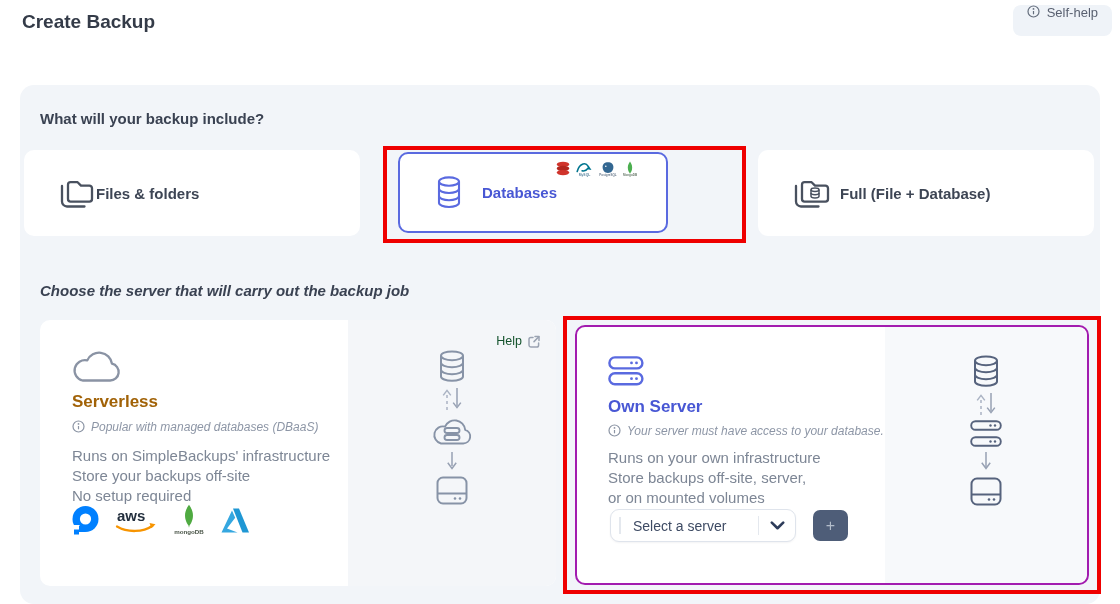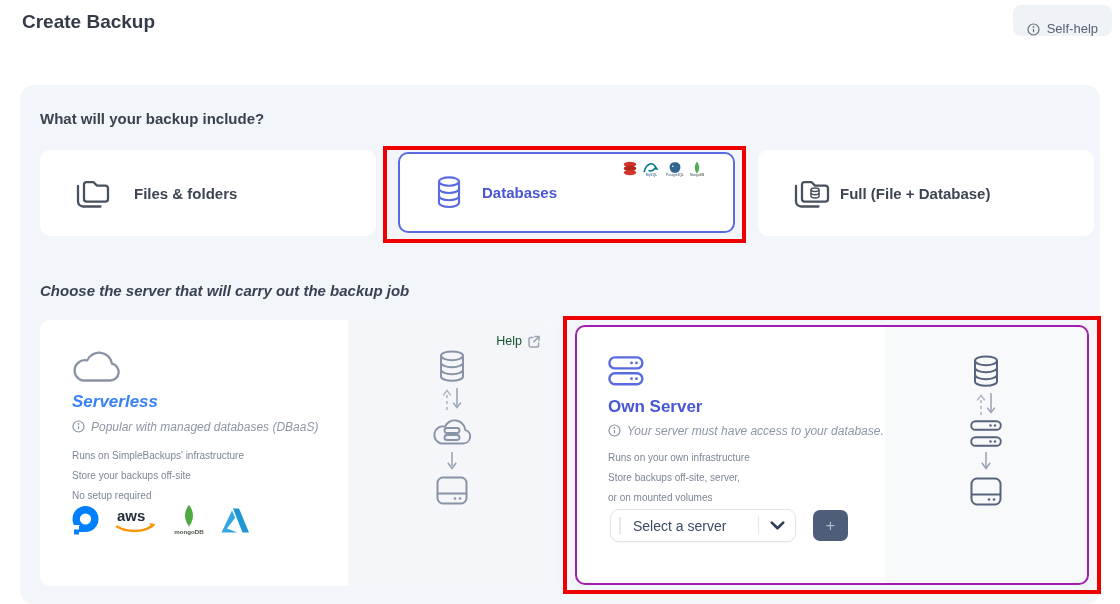--- a/index.html
+++ b/index.html
@@ -3,53 +3,53 @@
 <meta charset="utf-8">
 <style>
   * { margin:0; padding:0; box-sizing:border-box; }
   body { background:#fff; font-family:"Liberation Sans", sans-serif; }
   .screen { position:relative; width:1120px; height:604px; background:#fff; overflow:hidden; }
   .abs { position:absolute; }
 
   
   .page-title { left:22px; top:11px; font-size:19px; font-weight:700; color:#343b48; }
   .self-help { right:8px; top:5px; height:31px; padding:0 14px; background:#eff3f8; border:none;
-    border-radius:8px; display:flex; align-items:flex-end; gap:7px; color:#596070; font-size:13px; cursor:pointer; }
+    border-radius:8px; display:flex; align-items:flex-start; gap:7px; color:#596070; font-size:13px; cursor:pointer; }
 
   
   .container { left:20px; top:85px; width:1080px; height:519px; background:#f2f5f9; border-radius:14px; }
   .section-heading { font-size:15px; font-weight:700; color:#3a4252; }
   #include-heading { left:20px; top:25px; }
   #server-heading { left:20px; top:197px;font-style:italic; }
 
   
   .option-card { background:#fff; border-radius:10px; display:flex; align-items:center; cursor:pointer; }
-  #files-card { left:20px; top:65px; width:336px; height:86px; padding-left:34px; gap:22px; }
+  #files-card { left:4px; top:65px; width:336px; height:86px; padding-left:34px; }
   #full-card  { left:738px; top:65px; width:336px; height:86px; padding-left:34px; gap:8px; }
-  #databases-card { left:378px; top:67px; width:337px; height:81px; padding-left:36px; gap:20px;
+  #databases-card { left:378px; top:67px; width:270px; height:81px; padding-left:36px; gap:20px;
     border:2px solid #5a6ae0; position:absolute; }
   .option-label { font-size:15px; font-weight:600; color:#3d4554; }
   #databases-card .option-label { color:#4857d4; }
   .db-logos { position:absolute; right:28px; top:7px; display:flex; gap:5px; align-items:flex-start; }
 
   
   .annotation { border:4px solid #ef0000; pointer-events:none; z-index:5; background:transparent; }
   #annotation-databases { left:363px; top:61px; width:363px; height:97px; }
   #annotation-own { left:543px; top:231px; width:538px; height:278px; }
 
   
   .server-card { background:#fff; border-radius:10px; cursor:pointer; }
   #serverless-card { left:20px; top:235px; width:516px; height:266px; }
   #own-card { left:555px; top:240px; width:514px; height:260px; border:2px solid #a21caf; }
 
-  .sl-title { left:32px; top:72px; font-size:17px; font-weight:700; color:#3b82f6;font-style:italic; }
+  .sl-title { left:32px; top:72px; font-size:17px; font-weight:700; color:#a16207; }
   .own-title { left:31px; top:70px; font-size:17px; font-weight:700; color:#4857d4; }
   .note { display:flex; align-items:flex-start; gap:6px; font-size:12px; font-style:italic; color:#8d96a6; }
   #sl-note { left:32px; top:100px; } #own-note { left:31px; top:97px; }
-  .features { font-size:10px; color:#7d8695; line-height:20px; }
+  .features { font-size:15px; color:#7d8695; line-height:20px; }
   #sl-features { left:32px; top:126px; } #own-features { left:31px; top:121px; }
 
   .providers { left:30px; top:184px; display:flex; align-items:center; gap:13px; }
 
   .diagram-panel { position:absolute; top:0; bottom:0; right:0; border-radius:0 10px 10px 0; }
   #sl-diagram { width:208px; background:#f4f6f9; }
   #own-diagram { width:202px; background:#f7f9fb; }
   .diagram-col { position:absolute; left:0; width:100%; display:flex; flex-direction:column; align-items:center; gap:3px; }
   #sl-diagram .diagram-col { top:30px; }
   #own-diagram .diagram-col { top:28px; }

